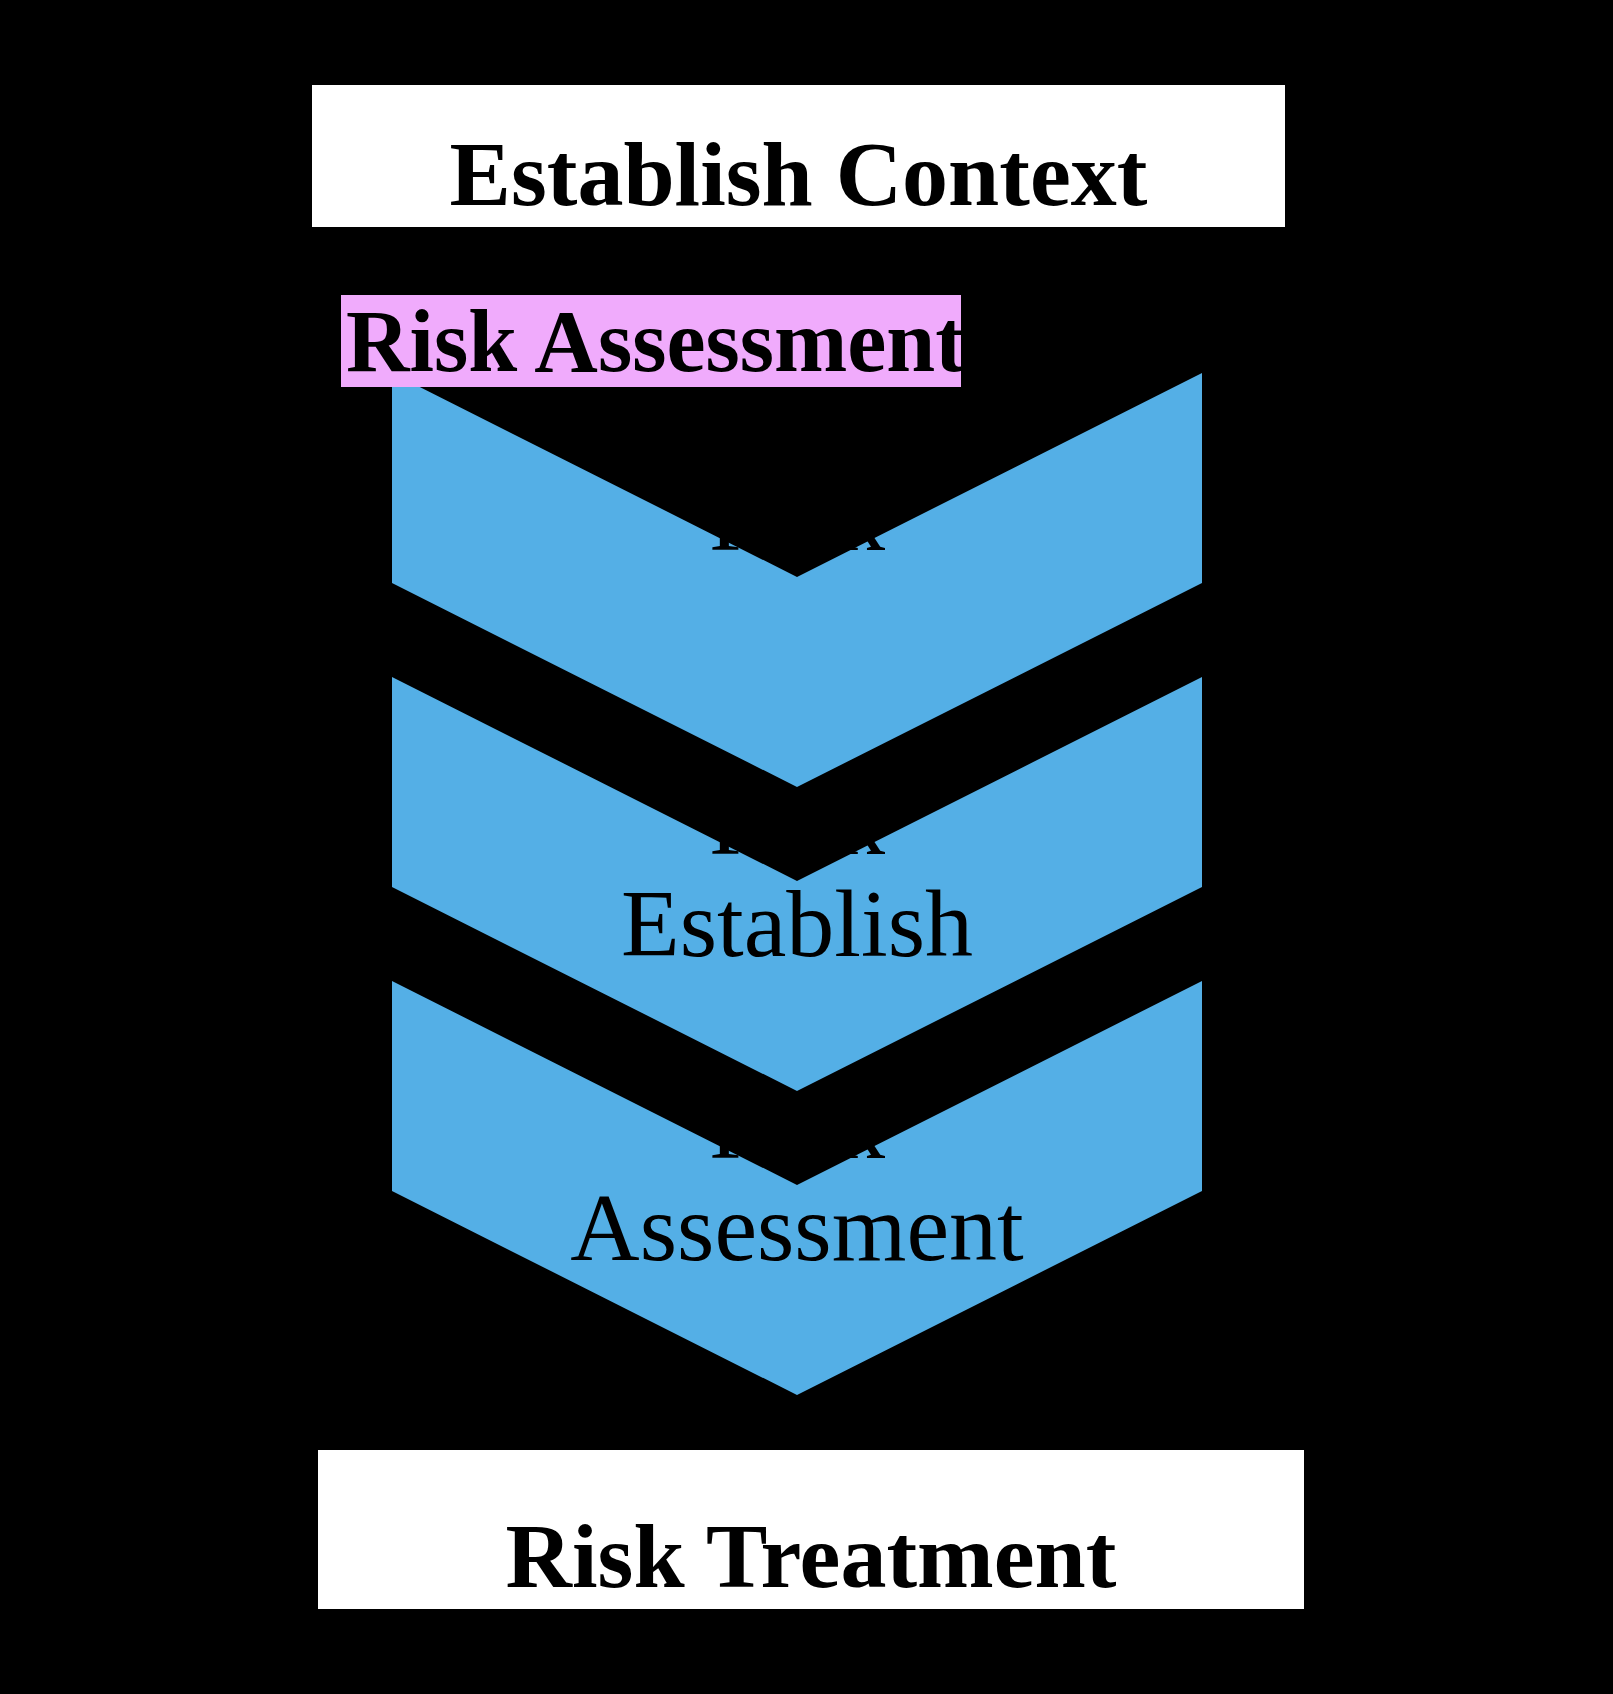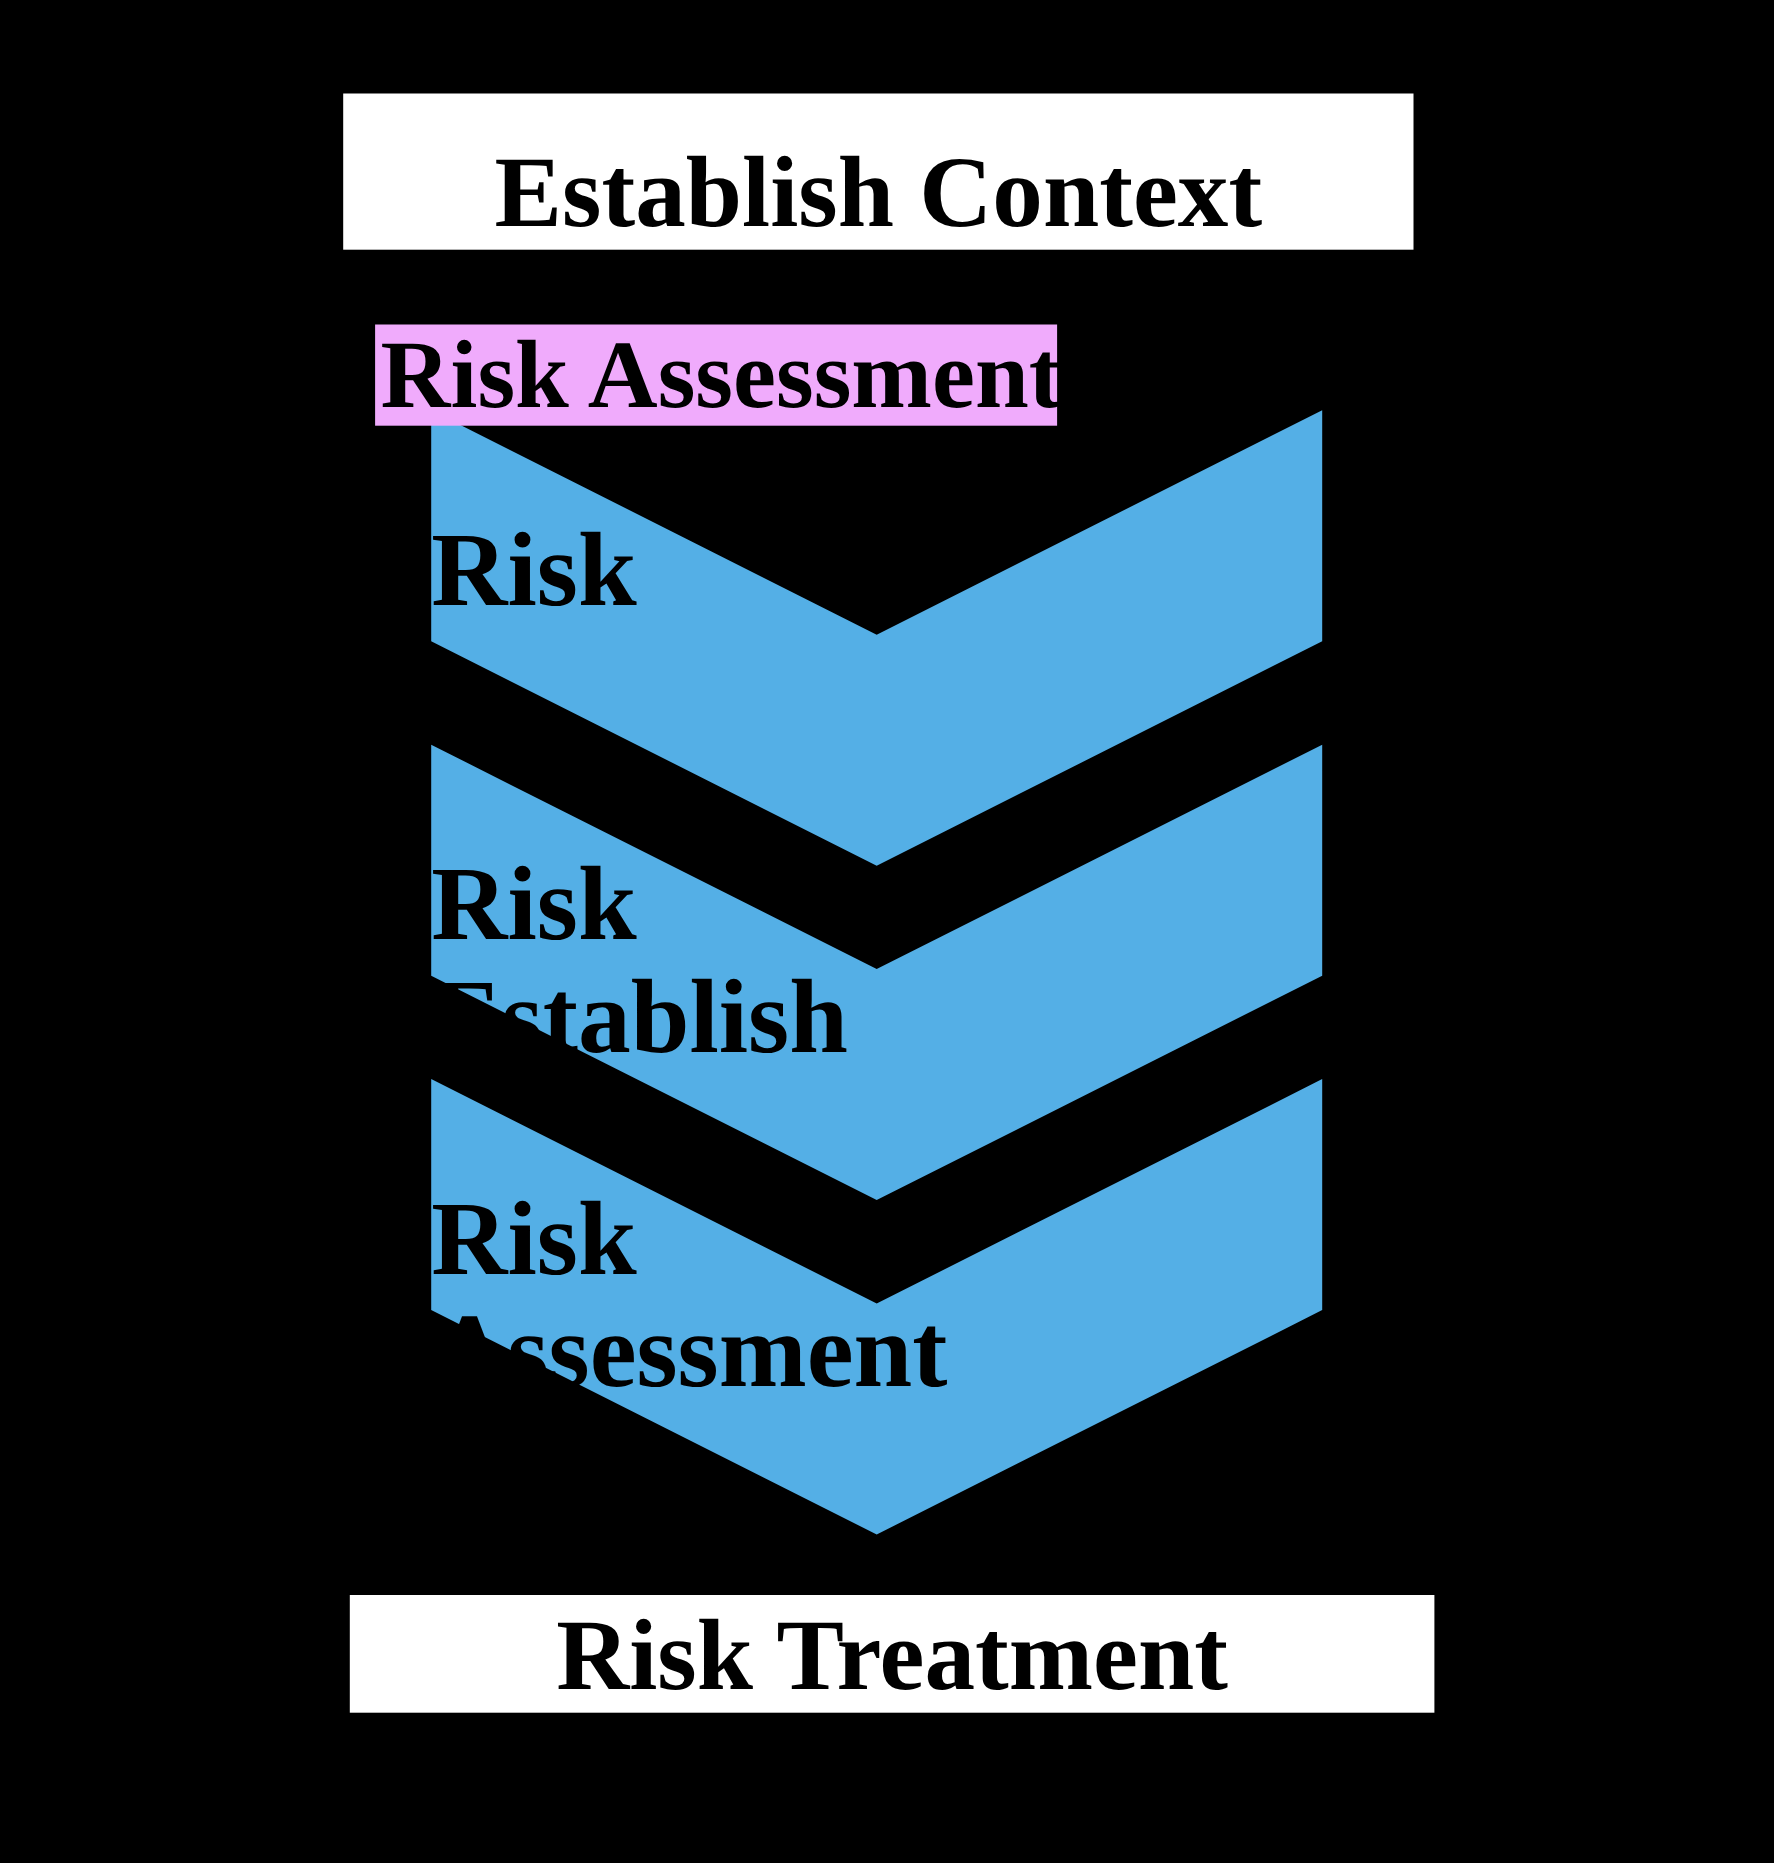--- a/index.html
+++ b/index.html
@@ -29,34 +29,35 @@
   .box-establish {
     left: 312px;
     top: 85px;
     width: 973px;
     height: 142px;
   }
   .box-treatment {
     left: 318px;
     top: 1450px;
     width: 986px;
-    height: 107px;
+    height: 159px;
   }
   .chevron-layer {
     position: absolute;
     left: 0;
     top: 0;
     z-index: 1;
   }
   .arrow-label {
     position: absolute;
     left: 392px;
     width: 810px;
+    text-align: center;
     color: #000000;
-    font-weight: bold;
+    font-weight: normal;
     font-size: 96px;
     line-height: 102px;
     z-index: 2;
     white-space: nowrap;
   }
   .arrow-label-1 { top: 467px; }
   .arrow-label-2 { top: 771px; }
   .arrow-label-3 { top: 1075px; }
   .highlight-box {
     position: absolute;

